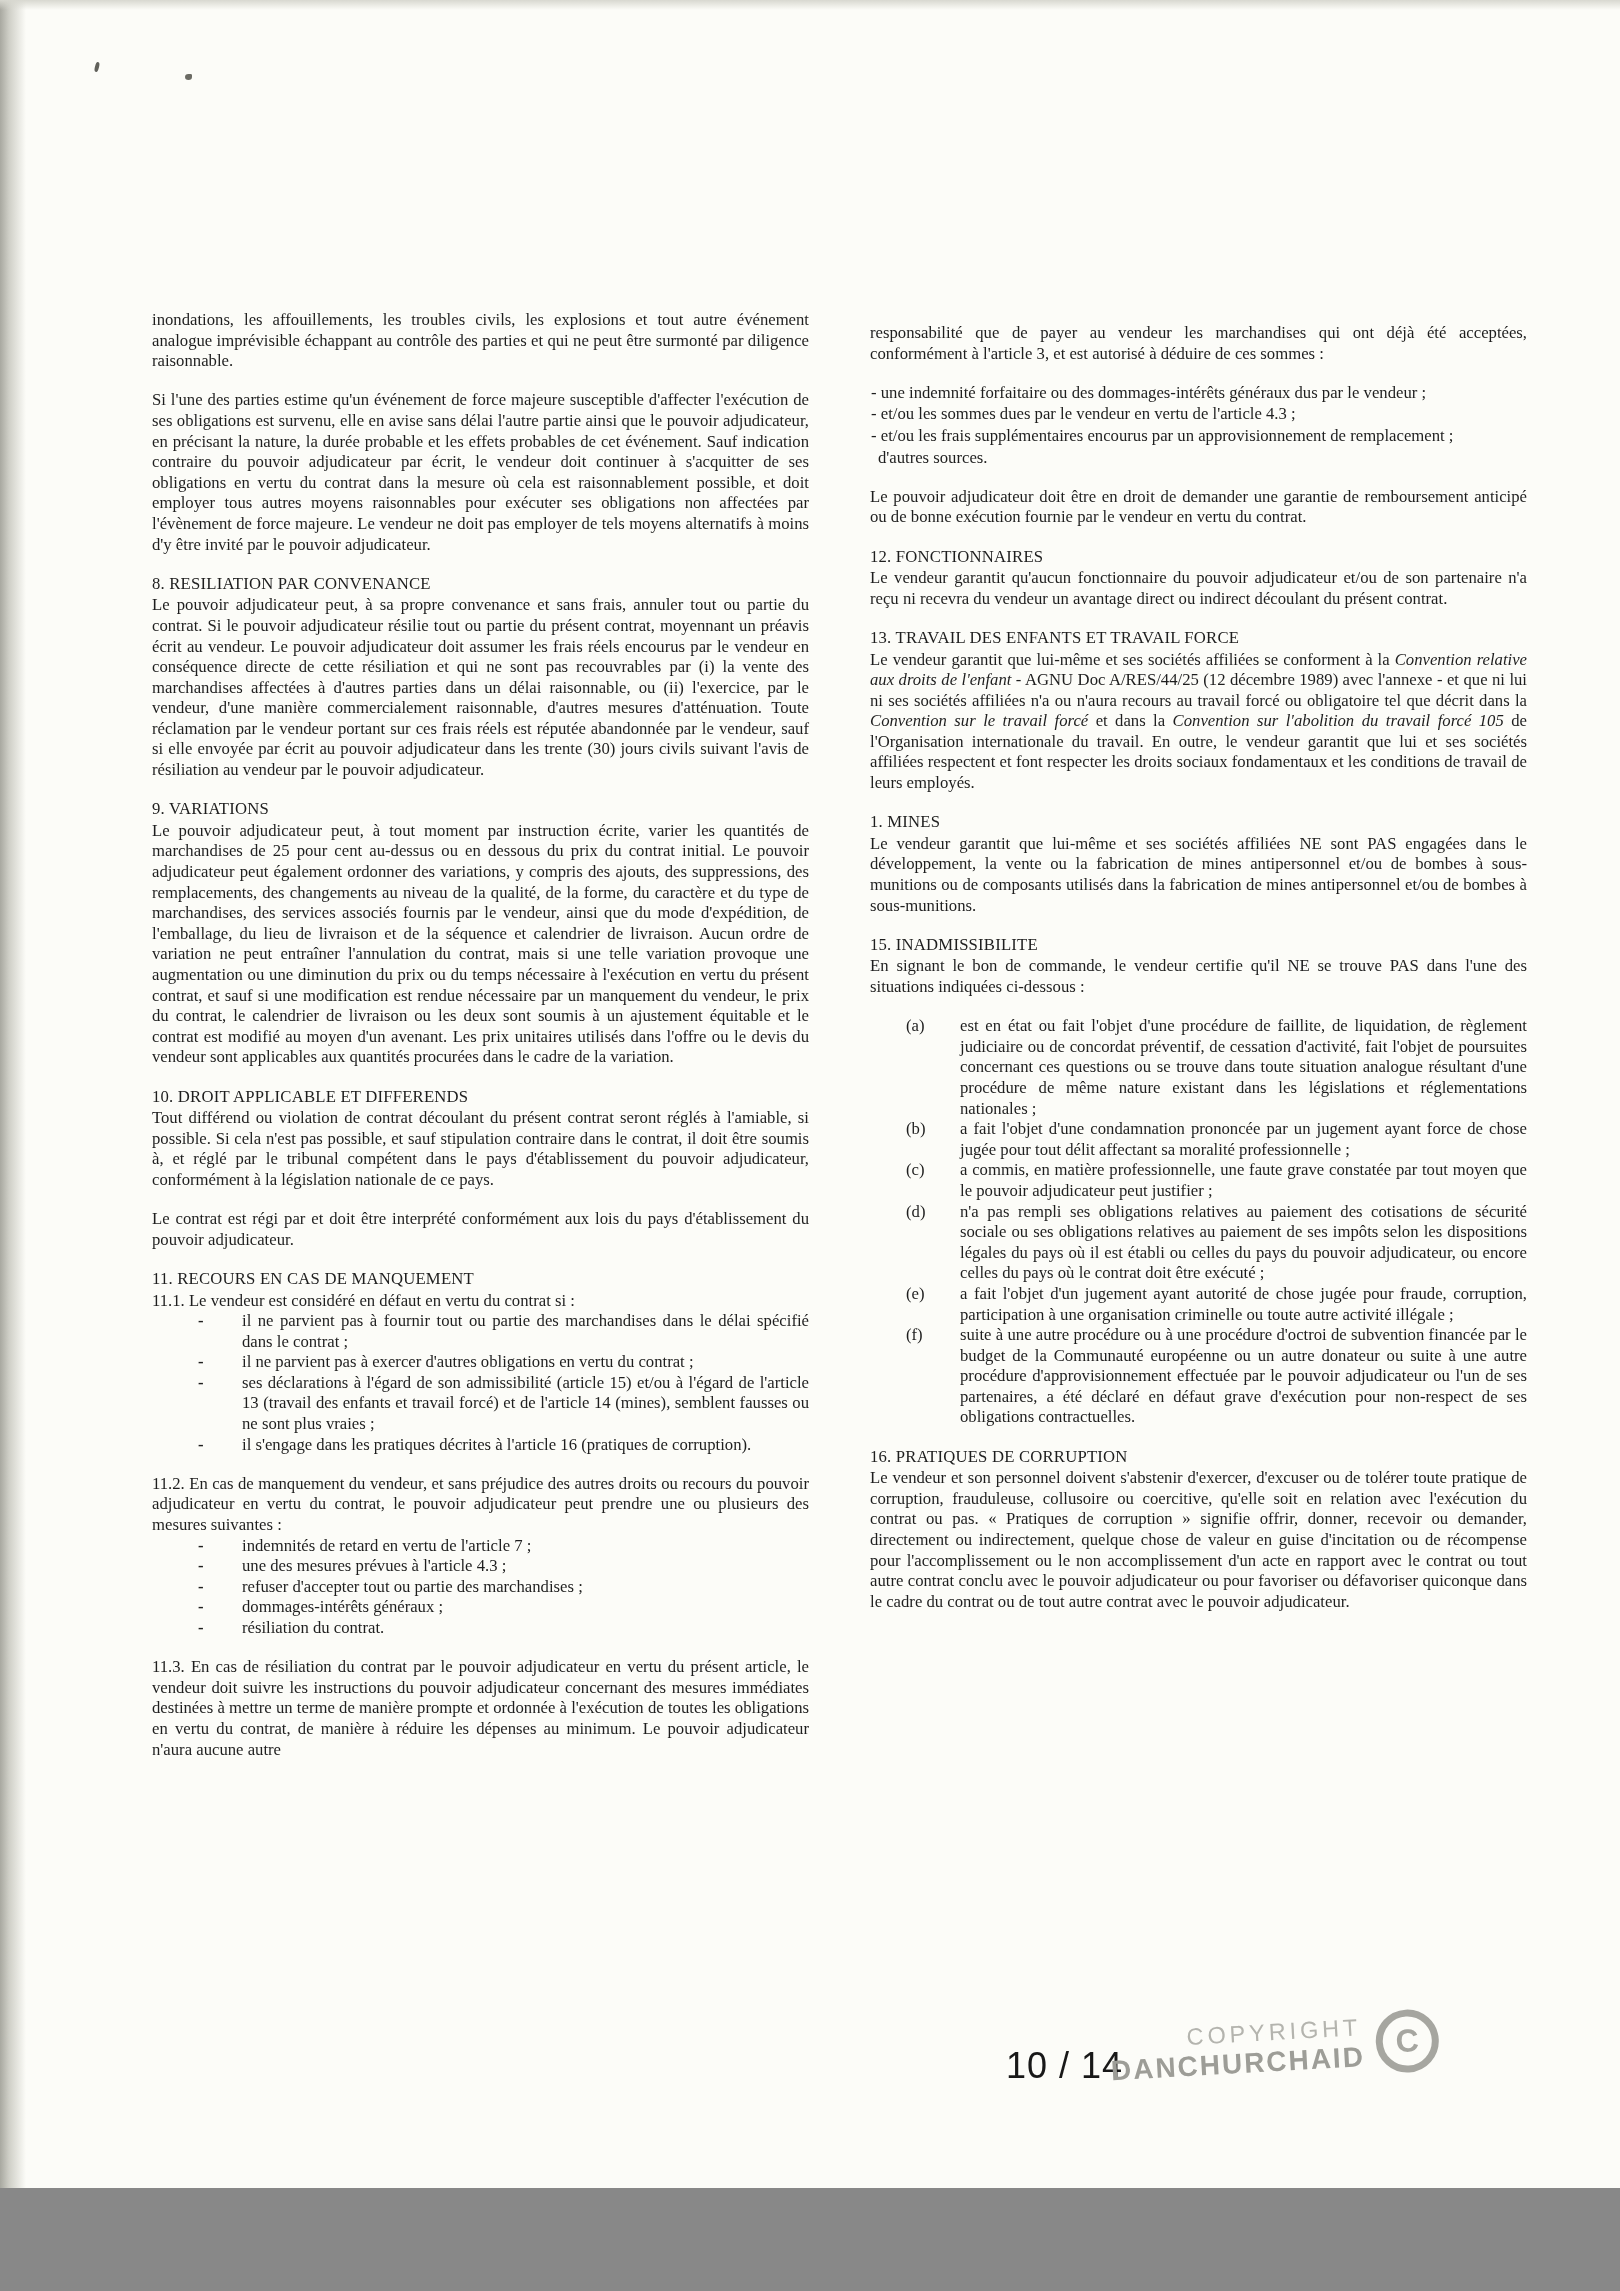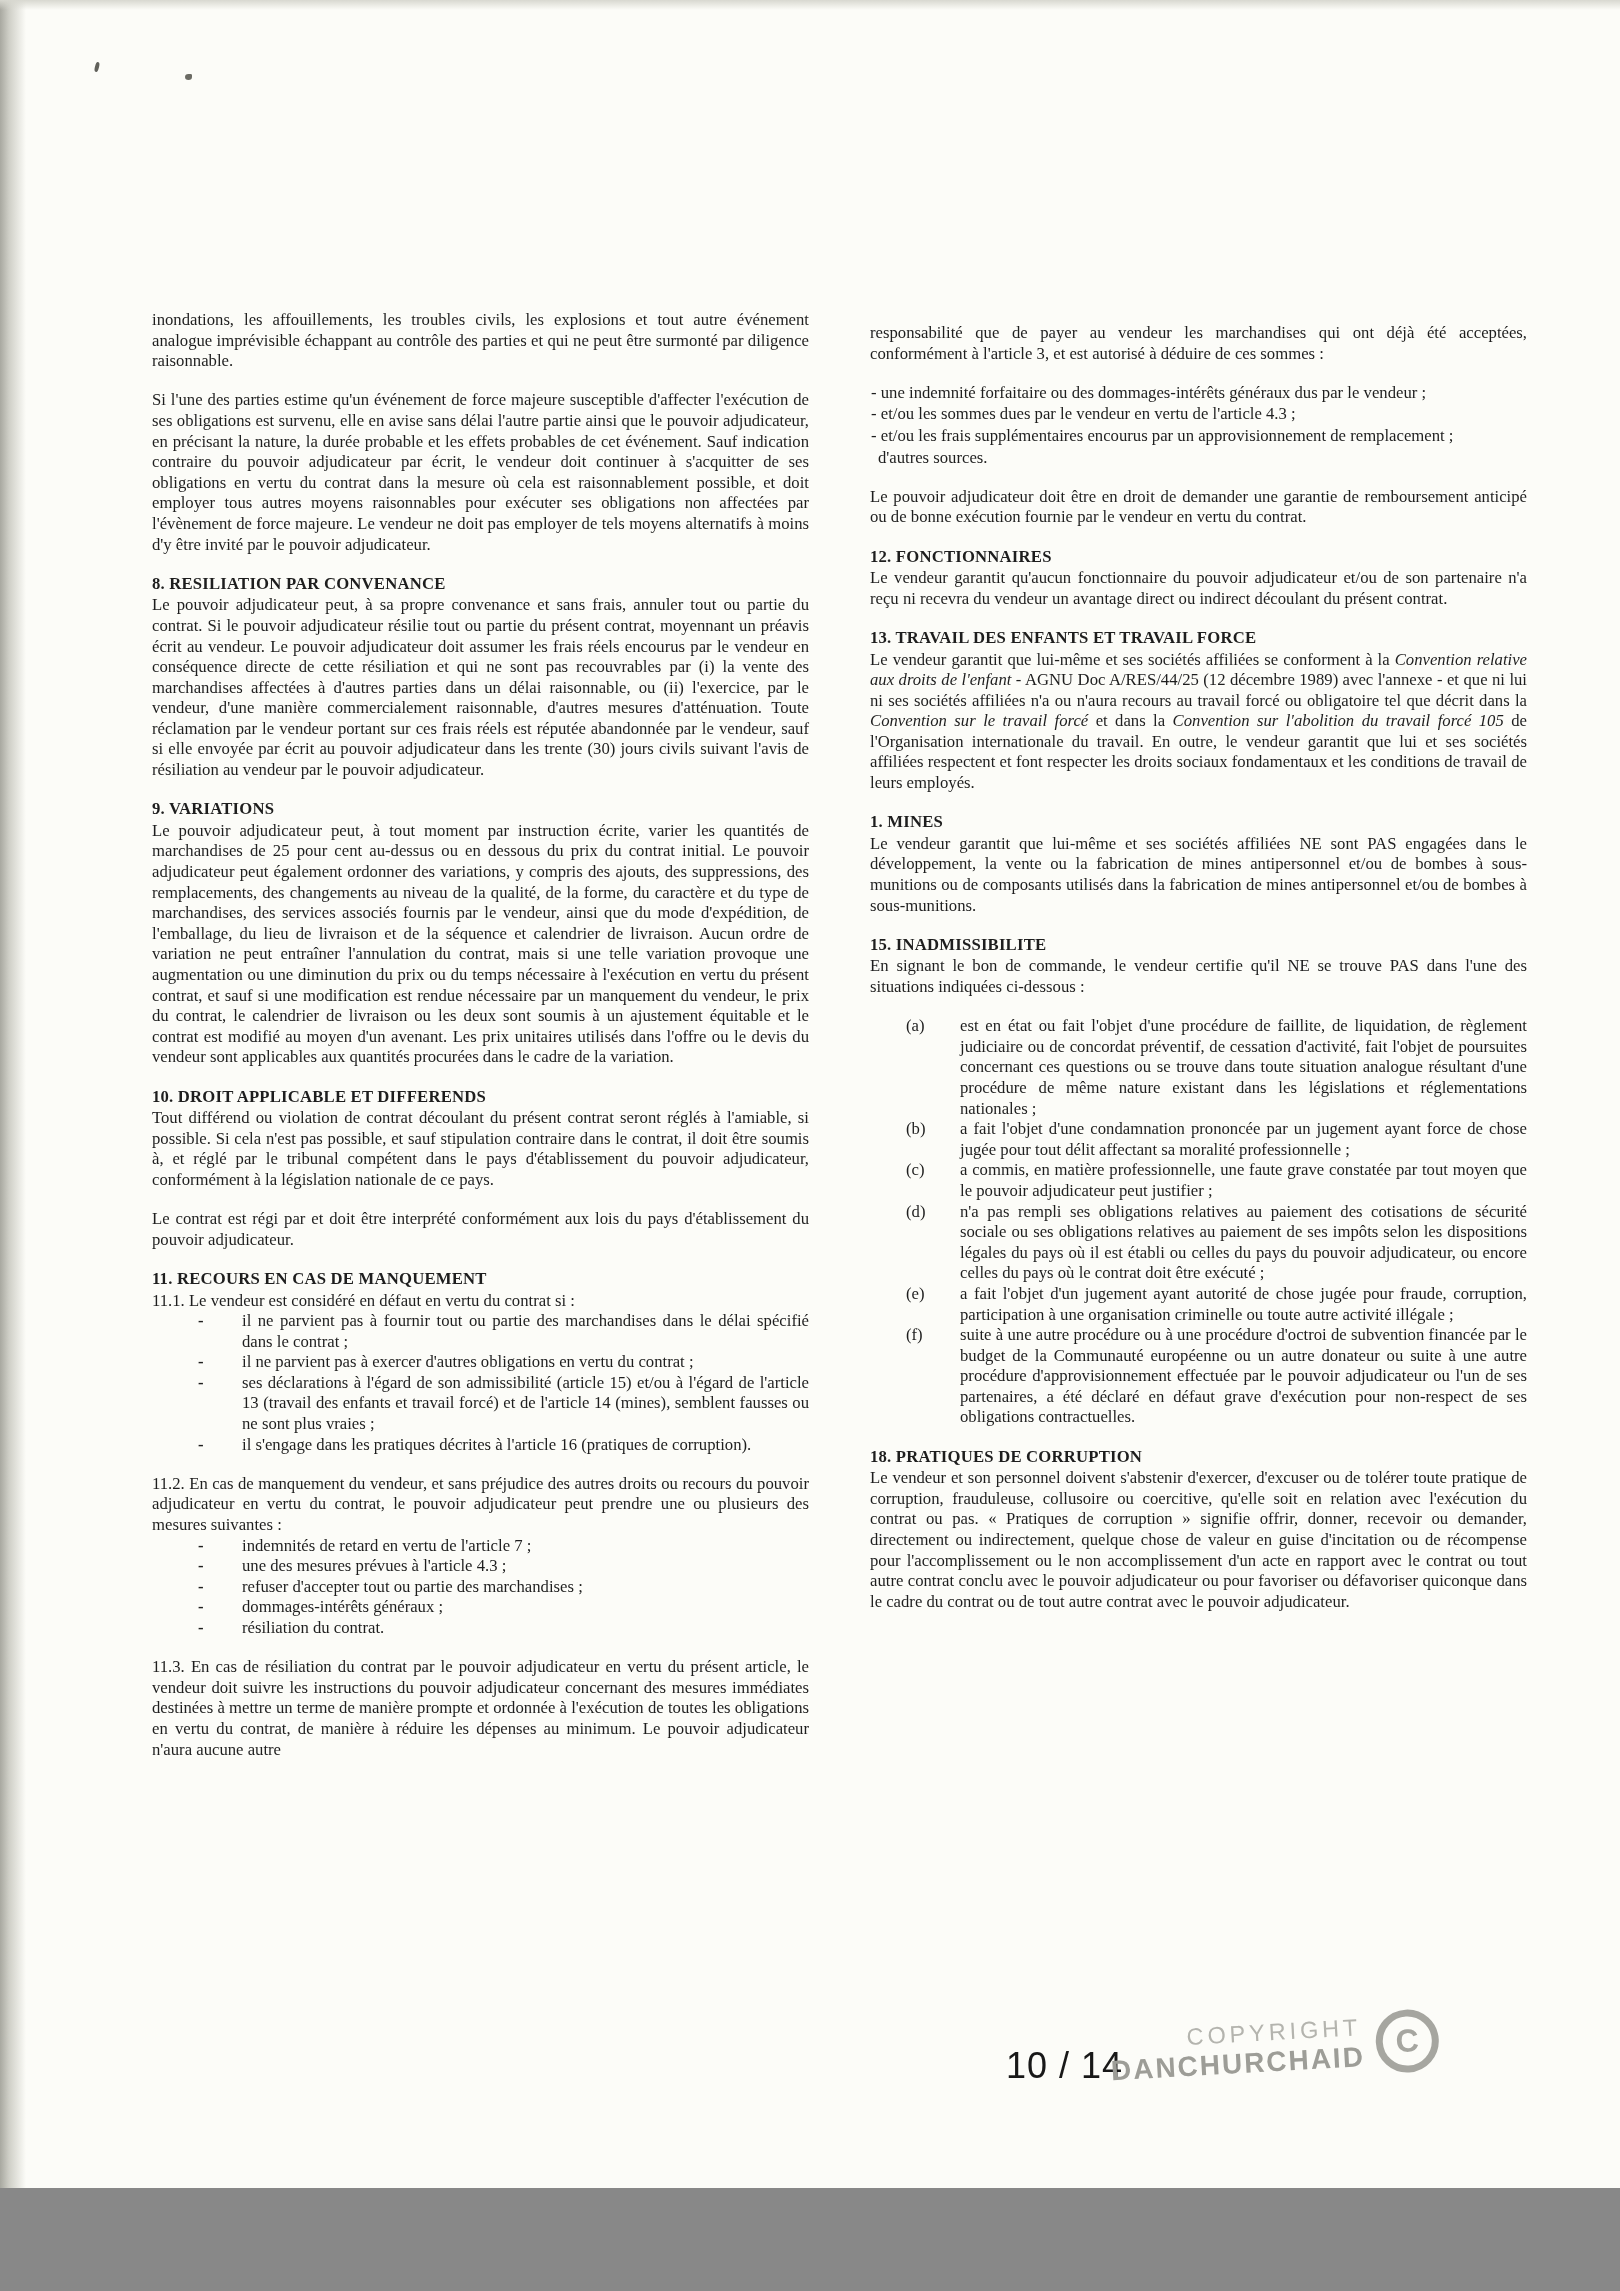--- a/index.html
+++ b/index.html
@@ -17,21 +17,21 @@
     background:linear-gradient(to bottom,#d8d8d0,rgba(252,252,248,0));
   }
   .col {
     position:absolute; width:657px;
     font-size:16.7px; line-height:20.6px; text-align:justify;
   }
   .col-left  { left:152px; top:310px; }
   .col-right { left:870px; top:323px; }
   .para   { margin:0 0 18.6px 0; }
   .para.tight { margin-bottom:0; }
-  .heading { font-weight:bold; margin:13px 0 1px 0; letter-spacing:0.2px; }
+  .heading { font-weight:normal; margin:13px 0 1px 0; letter-spacing:0.2px; }
   .list { margin:0 0 18.6px 0; }
   .li { position:relative; padding-left:90px; }
   .li .marker { position:absolute; font-style:normal; }
   .li.dash .marker   { left:46px; font-weight:bold; }
   .li.letter .marker { left:36px; }
   .lines { margin:0 0 18.6px 0; }
   .hline { margin:1px; }
   .hline.noprefix { padding-left:6.9px; }
   .page-number {
     position:absolute; left:1006px; top:2045px;
@@ -119,21 +119,21 @@
       <div class="heading">15. INADMISSIBILITE</div>
       <p class="para">En signant le bon de commande, le vendeur certifie qu'il NE se trouve PAS dans l'une des situations indiquées ci-dessous :</p>
       <div class="list">
         <div class="li letter"><span class="marker">(a)</span><span>est en état ou fait l'objet d'une procédure de faillite, de liquidation, de règlement judiciaire ou de concordat préventif, de cessation d'activité, fait l'objet de poursuites concernant ces questions ou se trouve dans toute situation analogue résultant d'une procédure de même nature existant dans les législations et réglementations nationales ;</span></div>
         <div class="li letter"><span class="marker">(b)</span><span>a fait l'objet d'une condamnation prononcée par un jugement ayant force de chose jugée pour tout délit affectant sa moralité professionnelle ;</span></div>
         <div class="li letter"><span class="marker">(c)</span><span>a commis, en matière professionnelle, une faute grave constatée par tout moyen que le pouvoir adjudicateur peut justifier ;</span></div>
         <div class="li letter"><span class="marker">(d)</span><span>n'a pas rempli ses obligations relatives au paiement des cotisations de sécurité sociale ou ses obligations relatives au paiement de ses impôts selon les dispositions légales du pays où il est établi ou celles du pays du pouvoir adjudicateur, ou encore celles du pays où le contrat doit être exécuté ;</span></div>
         <div class="li letter"><span class="marker">(e)</span><span>a fait l'objet d'un jugement ayant autorité de chose jugée pour fraude, corruption, participation à une organisation criminelle ou toute autre activité illégale ;</span></div>
         <div class="li letter"><span class="marker">(f)</span><span>suite à une autre procédure ou à une procédure d'octroi de subvention financée par le budget de la Communauté européenne ou un autre donateur ou suite à une autre procédure d'approvisionnement effectuée par le pouvoir adjudicateur ou l'un de ses partenaires, a été déclaré en défaut grave d'exécution pour non-respect de ses obligations contractuelles.</span></div>
       </div>
-      <div class="heading">18. PRATIQUES DE CORRUPTION</div>
+      <div class="heading">16. PRATIQUES DE CORRUPTION</div>
       <p class="para">Le vendeur et son personnel doivent s'abstenir d'exercer, d'excuser ou de tolérer toute pratique de corruption, frauduleuse, collusoire ou coercitive, qu'elle soit en relation avec l'exécution du contrat ou pas. « Pratiques de corruption » signifie offrir, donner, recevoir ou demander, directement ou indirectement, quelque chose de valeur en guise d'incitation ou de récompense pour l'accomplissement ou le non accomplissement d'un acte en rapport avec le contrat ou tout autre contrat conclu avec le pouvoir adjudicateur ou pour favoriser ou défavoriser quiconque dans le cadre du contrat ou de tout autre contrat avec le pouvoir adjudicateur.</p>
     </div>
 
   <div class="page-number">10 / 14</div>
 
   <div class="stamp">
     <div class="stamp-text">
       <span class="stamp-line1">COPYRIGHT</span>
       <span class="stamp-line2">DANCHURCHAID</span>
     </div>

